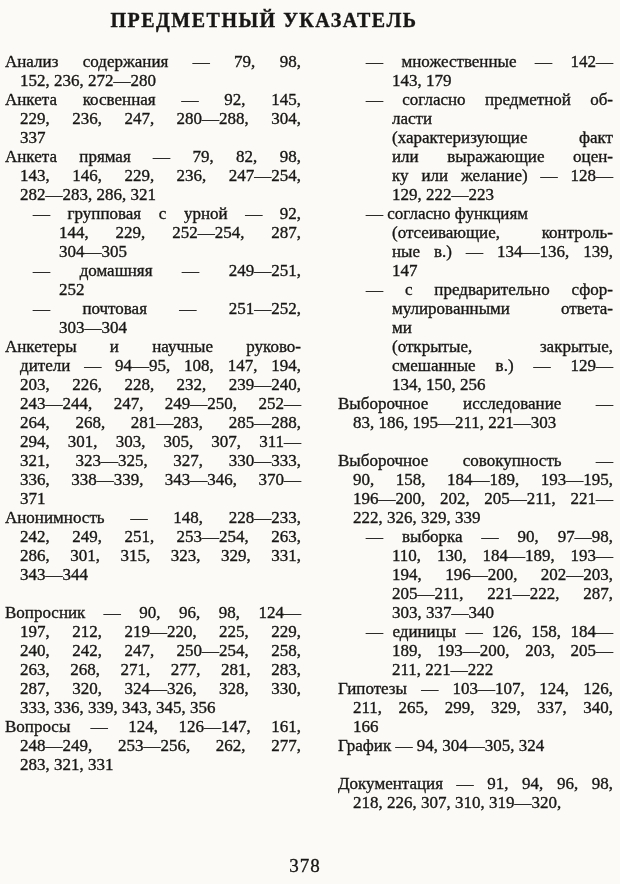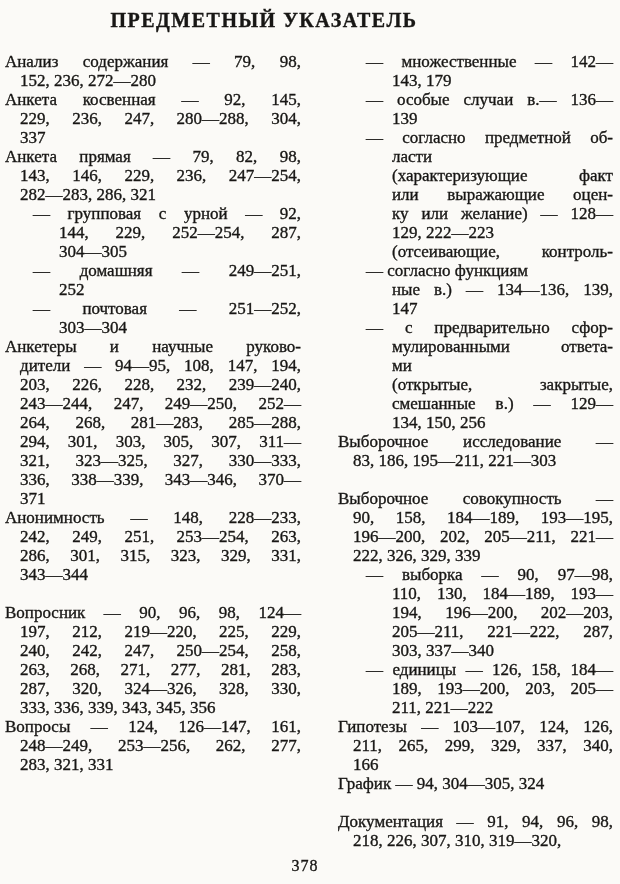--- a/index.html
+++ b/index.html
@@ -55,21 +55,21 @@
   .entry.main .line.first { padding-left: 0; }
   .entry.main .line.cont  { padding-left: 15px; }
   .entry.sub  .line.first { padding-left: 28px; }
   .entry.sub  .line.cont  { padding-left: 54px; }
   .folio {
     position: absolute;
     left: 0;
     top: 856px;
     width: 610px;
     text-align: center;
-    font-size: 16px;
+    font-size: 19px;
     letter-spacing: 1px;
   }
 </style>
 </head>
 <body>
 
 <div class="page">
   <div class="title">ПРЕДМЕТНЫЙ УКАЗАТЕЛЬ</div>
 
   <div class="cols">
@@ -131,34 +131,30 @@
           <div class="line cont stretch">248—249, 253—256, 262, 277,</div>
           <div class="line cont">283, 321, 331</div>
         </div>
       </div>
     <div class="col col-right" id="col-right">
         <div class="entry sub">
           <div class="line first stretch">— множественные — 142—</div>
           <div class="line cont">143, 179</div>
         </div>
         <div class="entry sub">
-          <div class="line first stretch">— особые случаи в.— 136—</div>
-          <div class="line cont">139</div>
-        </div>
-        <div class="entry sub">
           <div class="line first stretch">— согласно предметной об-</div>
           <div class="line cont stretch">ласти</div>
           <div class="line cont stretch">(характеризующие факт</div>
           <div class="line cont stretch">или выражающие оцен-</div>
           <div class="line cont stretch">ку или желание) — 128—</div>
           <div class="line cont">129, 222—223</div>
         </div>
         <div class="entry sub">
+          <div class="line first">— согласно функциям</div>
           <div class="line cont stretch">(отсеивающие, контроль-</div>
-          <div class="line first">— согласно функциям</div>
           <div class="line cont stretch">ные в.) — 134—136, 139,</div>
           <div class="line cont">147</div>
         </div>
         <div class="entry sub">
           <div class="line first stretch">— с предварительно сфор-</div>
           <div class="line cont stretch">мулированными ответа-</div>
           <div class="line cont">ми</div>
           <div class="line cont stretch">(открытые, закрытые,</div>
           <div class="line cont stretch">смешанные в.) — 129—</div>
           <div class="line cont">134, 150, 256</div>

